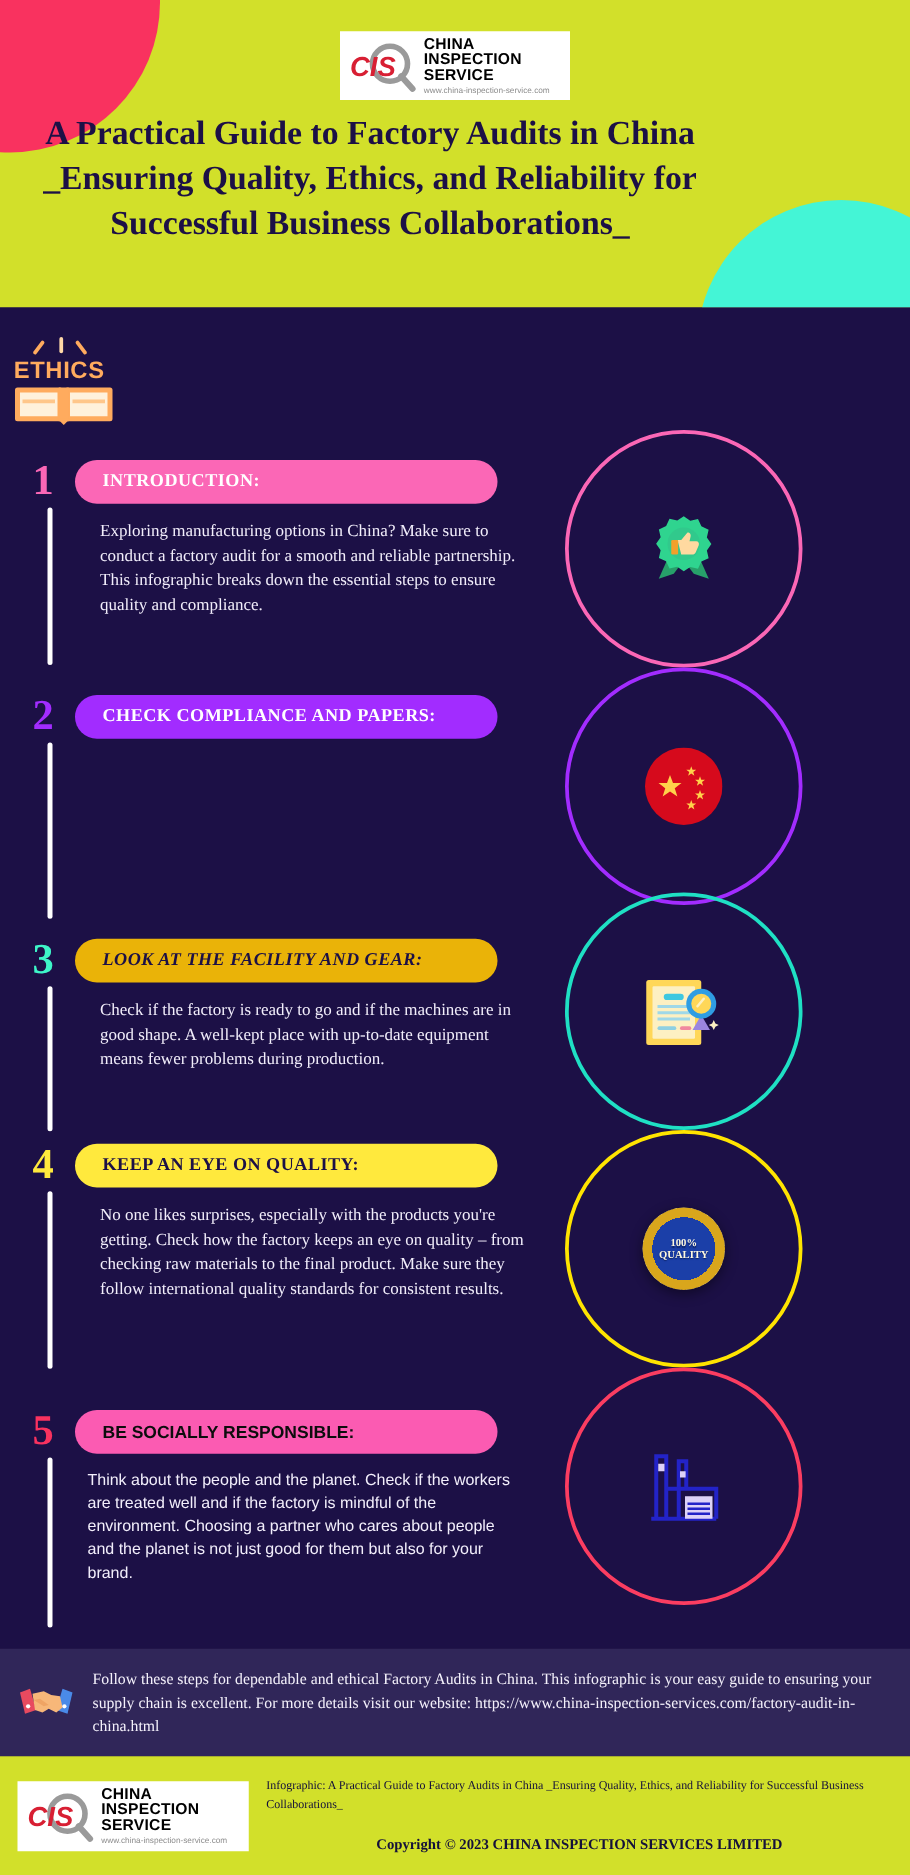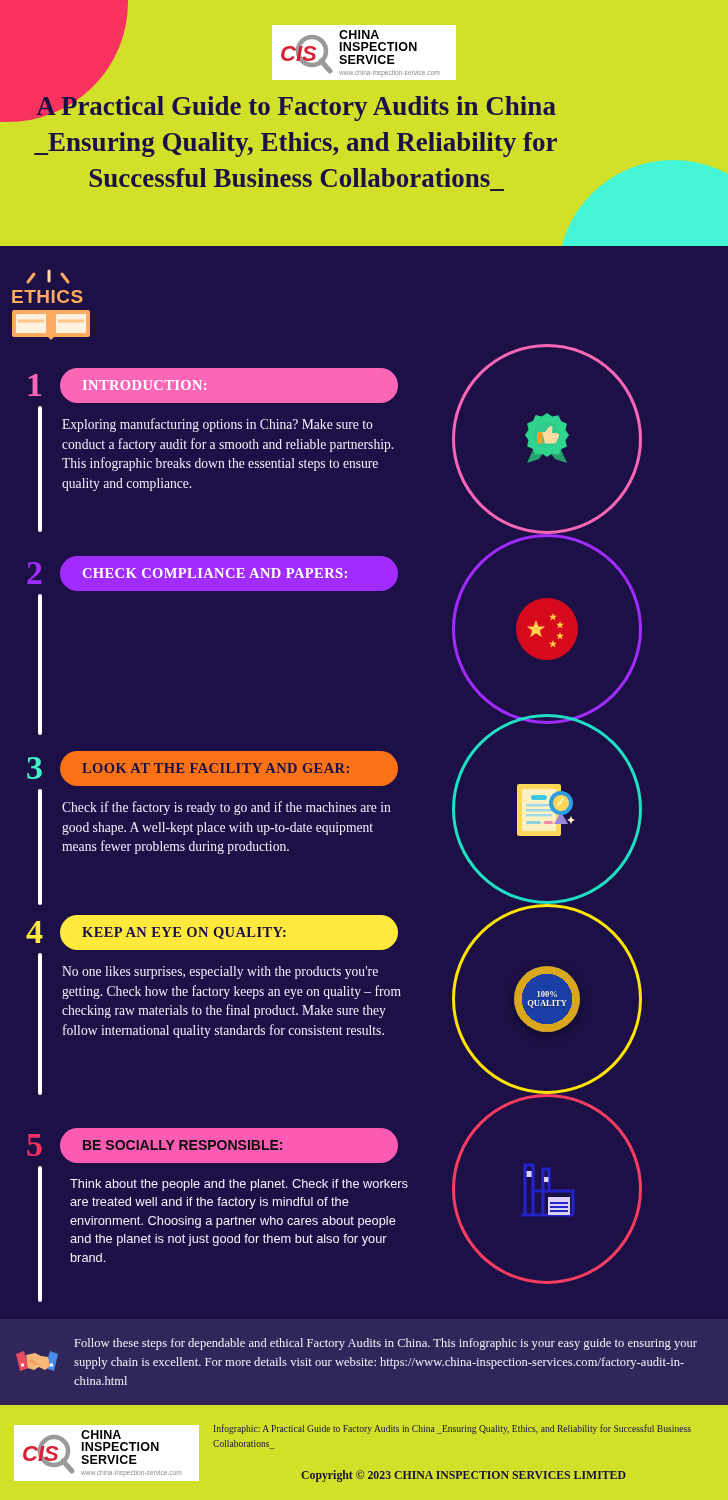--- a/index.html
+++ b/index.html
@@ -154,21 +154,21 @@
   }
   .pill.sans {
     font-family: "Liberation Sans", sans-serif;
     font-weight: bold;
     letter-spacing: 0;
     font-size: 14px;
     margin-top: 27px;
   }
   .step-body {
     width: 340px;
-    margin: 12px 0 0 2px;
+    margin: 12px 0 0 20px;
     color: #f2eefb;
     font-family: "Liberation Serif", serif;
     font-size: 13.6px;
     line-height: 19.6px;
   }
   .step-body.sans {
     font-family: "Liberation Sans", sans-serif;
     font-size: 12.8px;
     line-height: 18.4px;
   }
@@ -316,21 +316,21 @@
 
       <div class="step" style="margin-top:18px; height:185px;">
         <div class="step-num" style="color:#a22cff;">2</div>
         <div class="step-rail"></div>
         <div class="pill" style="background:#a22cff; color:#ffffff;">CHECK COMPLIANCE AND PAPERS:</div>
       </div>
 
       <div class="step" style="margin-top:10px; height:160px;">
         <div class="step-num" style="color:#3ef5c8;">3</div>
         <div class="step-rail"></div>
-        <div class="pill" style="background:#f97316; color:#1c1046;">LOOK AT THE FACILITY AND GEAR:</div>
+        <div class="pill" style="background:#eab308; color:#1c1046;font-style:italic;">LOOK AT THE FACILITY AND GEAR:</div>
         <div class="step-body">Check if the factory is ready to go and if the machines are in good shape. A well-kept place with up-to-date equipment means fewer problems during production.</div>
       </div>
 
       <div class="step" style="margin-top:4px; height:186px;">
         <div class="step-num" style="color:#ffe93d;">4</div>
         <div class="step-rail"></div>
         <div class="pill" style="background:#ffe93d; color:#1c1046;">KEEP AN EYE ON QUALITY:</div>
         <div class="step-body">No one likes surprises, especially with the products you're getting. Check how the factory keeps an eye on quality – from checking raw materials to the final product. Make sure they follow international quality standards for consistent results.</div>
       </div>
 

